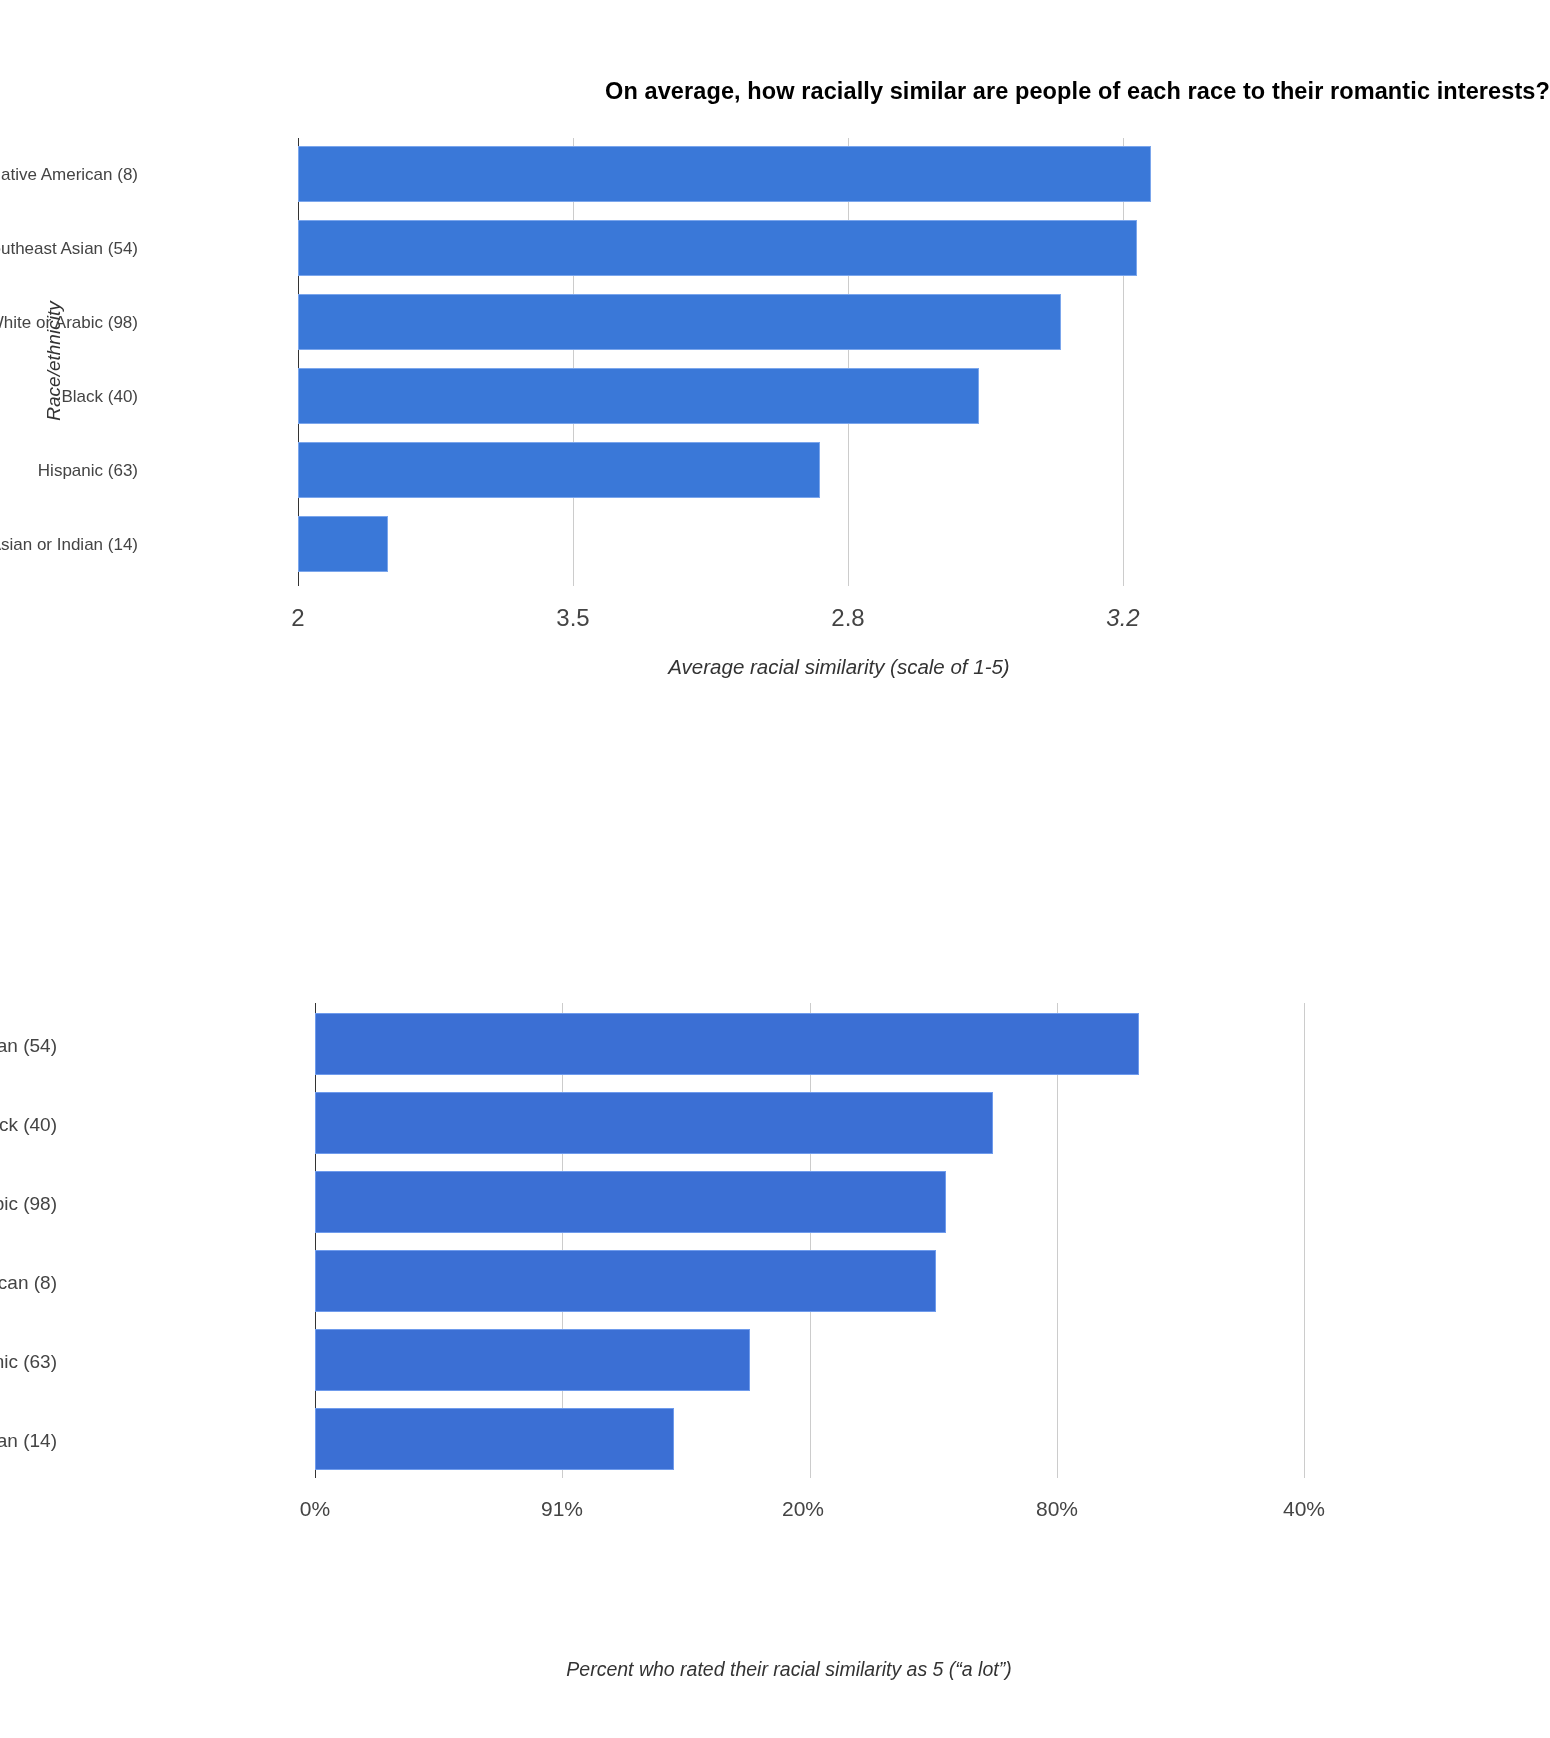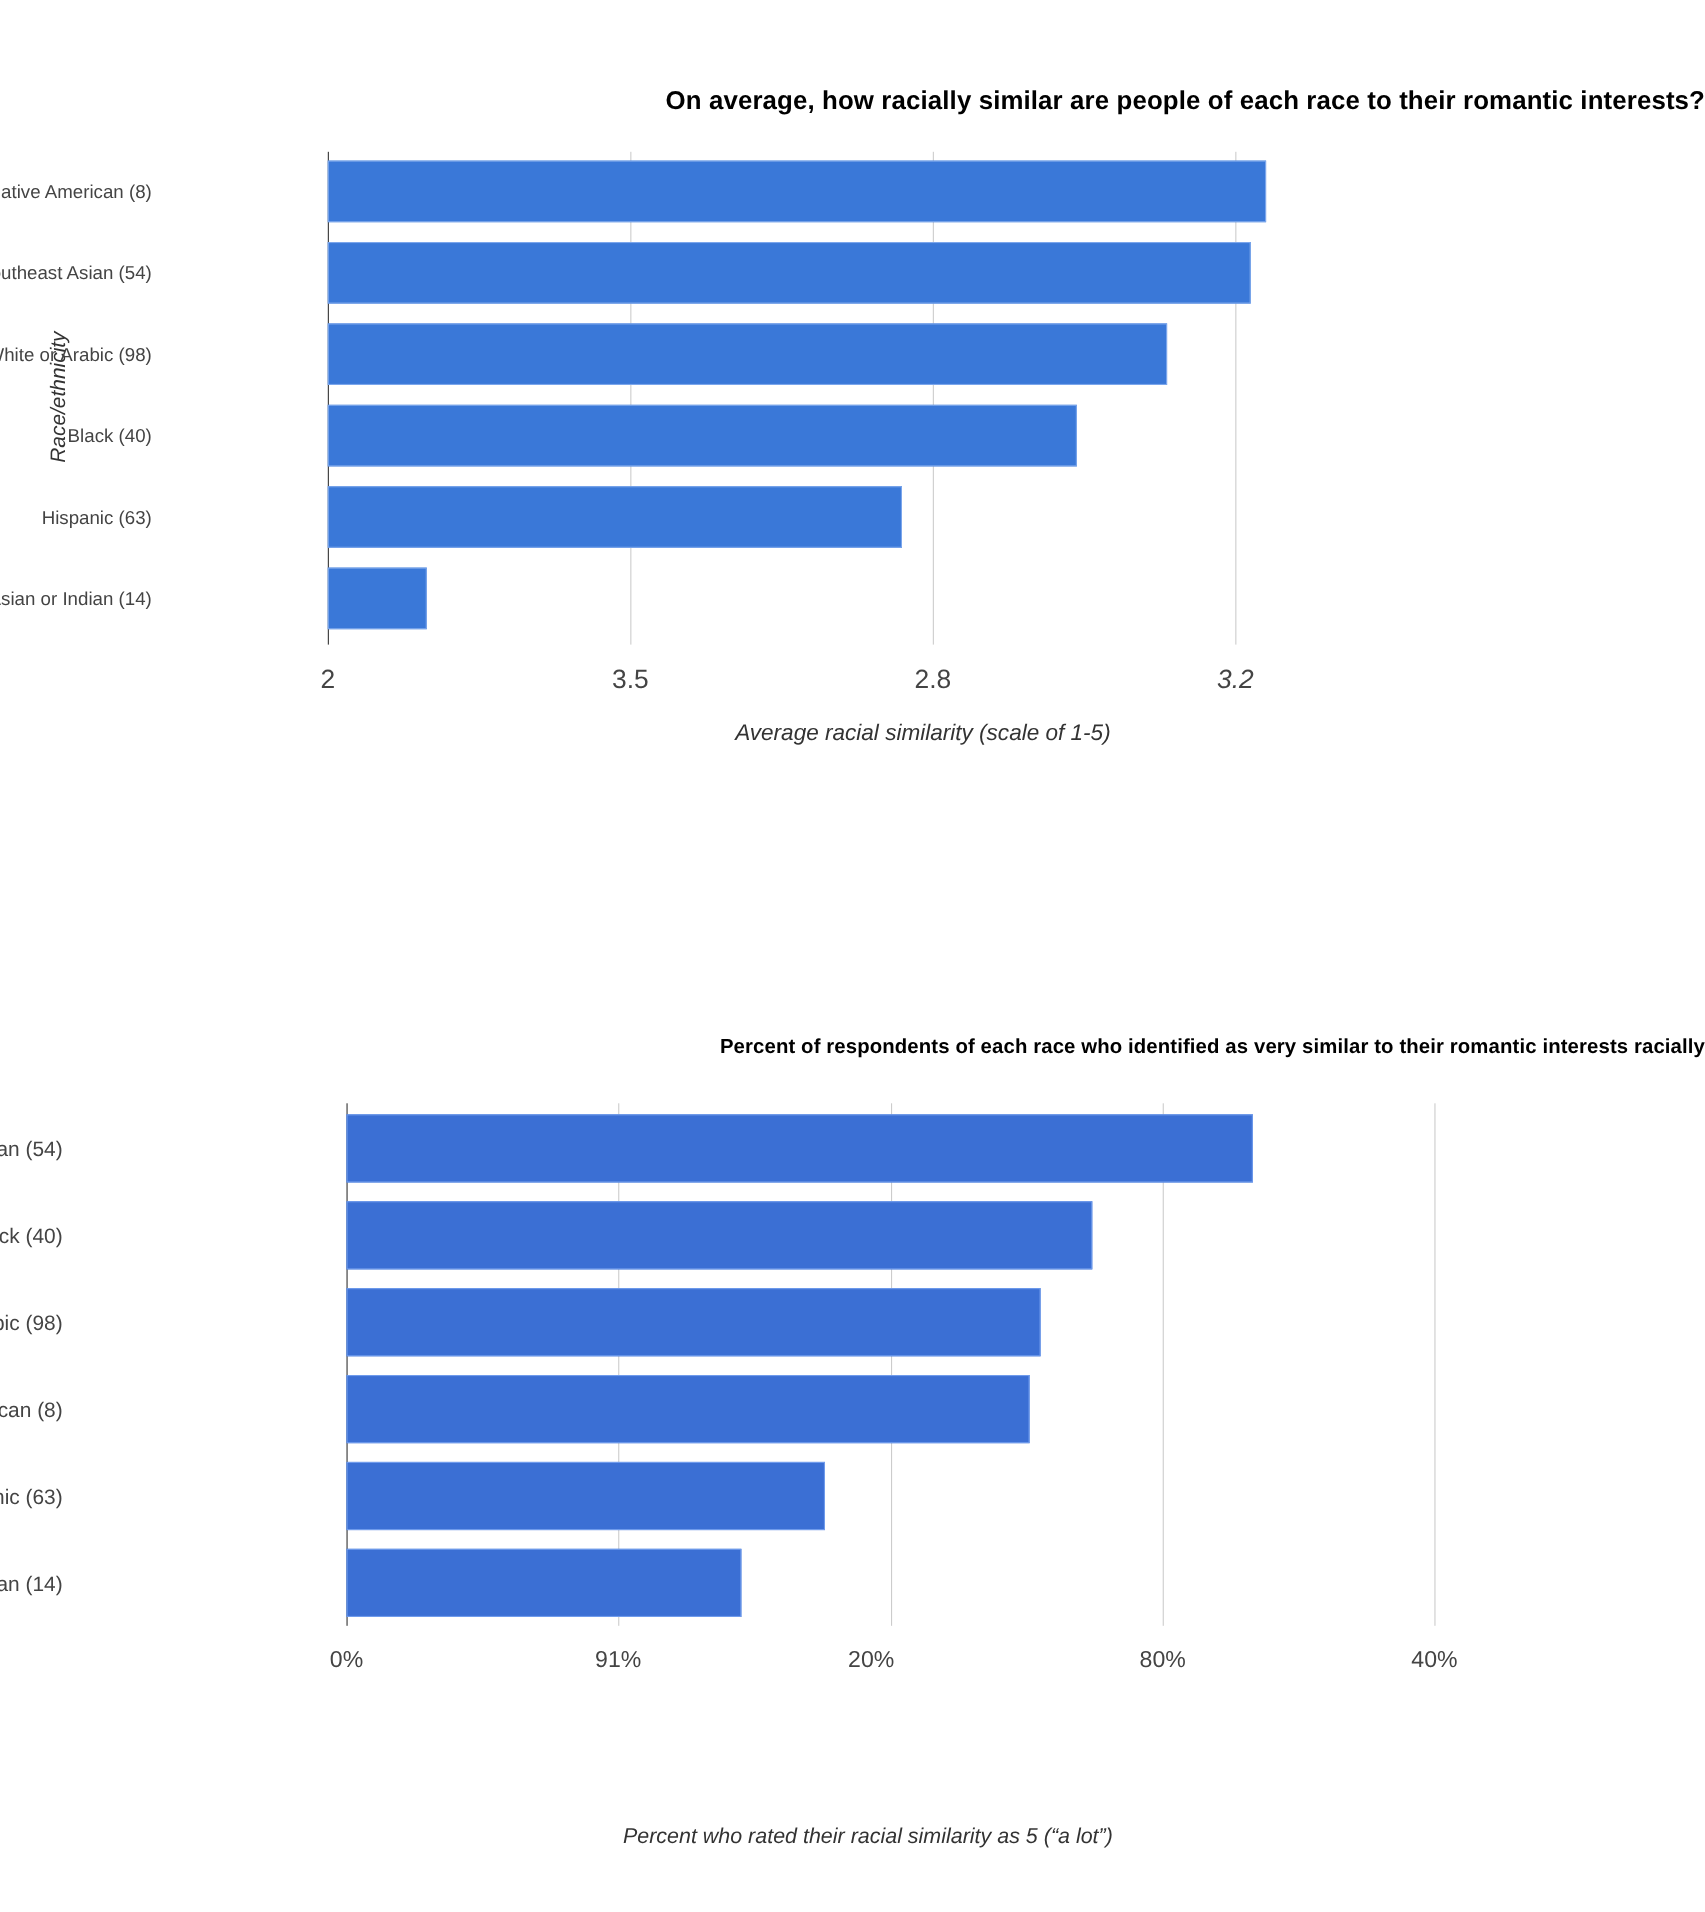--- a/index.html
+++ b/index.html
@@ -184,21 +184,20 @@
     <div class="tick-label" style="left:-50px;top:468px;width:100px;">2</div>
     <div class="tick-label" style="left:225px;top:468px;width:100px;">3.5</div>
     <div class="tick-label" style="left:500px;top:468px;width:100px;">2.8</div>
     <div class="tick-label" style="left:775px;top:468px;width:100px;font-style:italic;">3.2</div>
   </div>
 
   <div class="axis-title-x">Average racial similarity (scale of 1-5)</div>
 </section>
 
 <section class="chart-block" id="chart-2">
-  <div class="chart-title">Percent of respondents of each race who identified as very similar to their romantic interests racially</div>
 
   <div class="plot-area">
     <div class="axis-line" style="left:0px;"></div>
     <div class="gridline" style="left:247px;"></div>
     <div class="gridline" style="left:495px;"></div>
     <div class="gridline" style="left:742px;"></div>
     <div class="gridline" style="left:989px;"></div>
 
     <div class="bars-layer">
       <div class="bar-row" style="top:10px;height:62px;">
@@ -223,19 +222,19 @@
 
     <div class="cat-label" style="top:33px;">East/Southeast Asian (54)</div>
     <div class="cat-label" style="top:112px;">Black (40)</div>
     <div class="cat-label" style="top:191px;">White or Arabic (98)</div>
     <div class="cat-label" style="top:270px;">Native American (8)</div>
     <div class="cat-label" style="top:349px;">Hispanic (63)</div>
     <div class="cat-label" style="top:428px;">South Asian or Indian (14)</div>
 
     <div class="tick-label" style="left:-50px;top:495px;width:100px;">0%</div>
     <div class="tick-label" style="left:197px;top:495px;width:100px;">91%</div>
-    <div class="tick-label" style="left:427px;top:495px;width:100px;">20%</div>
+    <div class="tick-label" style="left:438px;top:495px;width:100px;">20%</div>
     <div class="tick-label" style="left:692px;top:495px;width:100px;">80%</div>
     <div class="tick-label" style="left:939px;top:495px;width:100px;">40%</div>
   </div>
 
   <div class="axis-title-x">Percent who rated their racial similarity as 5 (“a lot”)</div>
 </section>
 
 </body></html>

